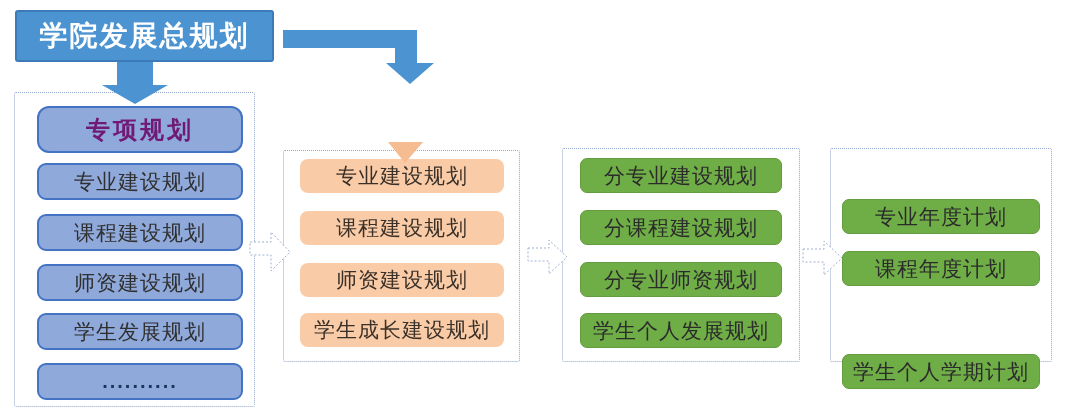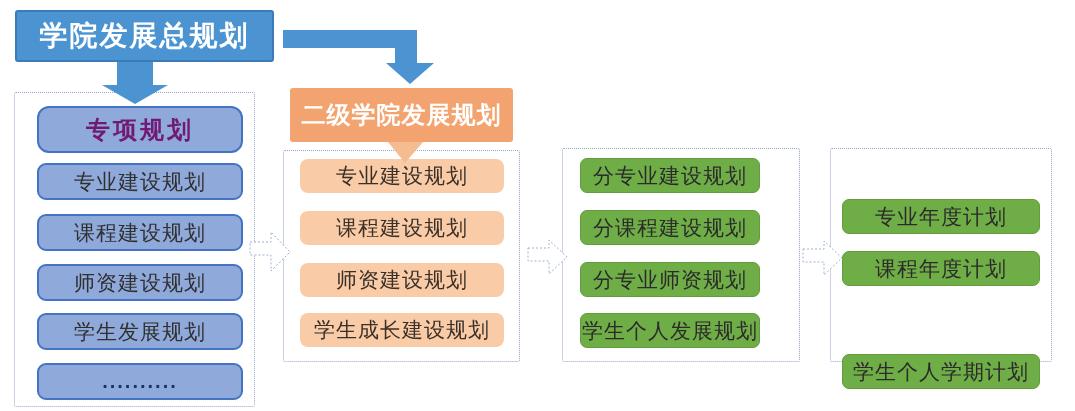--- a/index.html
+++ b/index.html
@@ -59,21 +59,21 @@
     color: #303030; font-size: 21px; letter-spacing: 1px;
   }
   .blue-item.dots { color: #17375E; font-weight: bold; font-size: 20px; letter-spacing: 2px; }
   .orange-item {
     left: 300px; width: 204px; height: 34px;
     background: #F9CBA7;
     border-radius: 8px;
     color: #3a3028; font-size: 21px; letter-spacing: 1px;
   }
   .green-item {
-    width: 180px; height: 35px;
+    width: 202px; height: 35px;
     background: #6FAD47;
     border: 1px solid #639C3E;
     border-radius: 7px;
     color: #2b2b2b; font-size: 21px; letter-spacing: 1px;
   }
   .col3 { left: 580px; }
   .col4 { left: 842px; width: 198px; margin-top: 41px; }
   .r1 { top: 158px; }
   .r2 { top: 210px; }
   .r3 { top: 262px; }
@@ -97,21 +97,20 @@
 <body>
 
 <div id="canvas">
 
   <div class="container" id="container-1"></div>
   <div class="container" id="container-2"></div>
   <div class="container" id="container-3"></div>
   <div class="container" id="container-4"></div>
 
   <div class="box" id="root-box">学院发展总规划</div>
-  <div class="box" id="secondary-box">二级学院发展规划</div>
 
   <div class="box" id="special-header">专项规划</div>
   <div class="box blue-item b1">专业建设规划</div>
   <div class="box blue-item b2">课程建设规划</div>
   <div class="box blue-item b3">师资建设规划</div>
   <div class="box blue-item b4">学生发展规划</div>
   <div class="box blue-item dots b5">..........</div>
 
   <div class="box orange-item o1">专业建设规划</div>
   <div class="box orange-item o2">课程建设规划</div>

